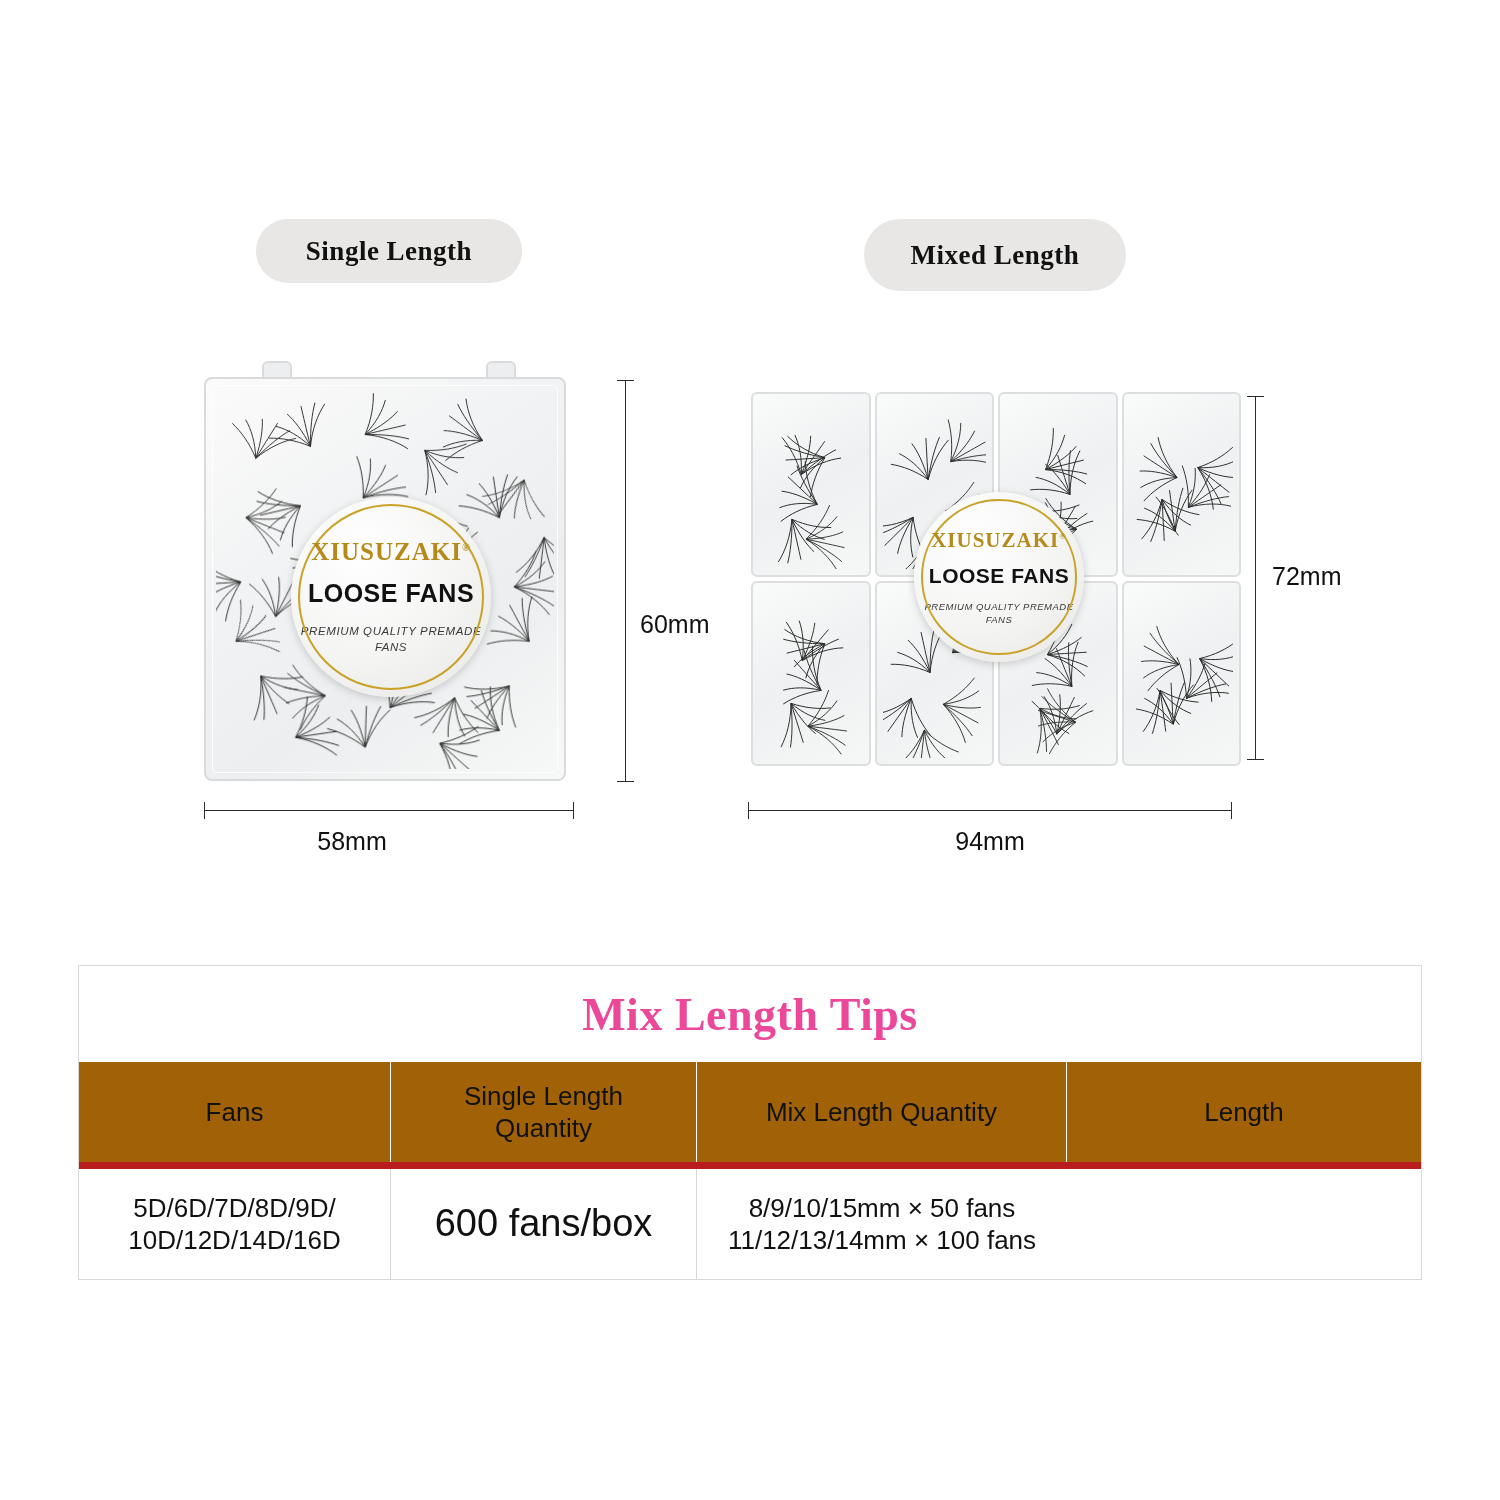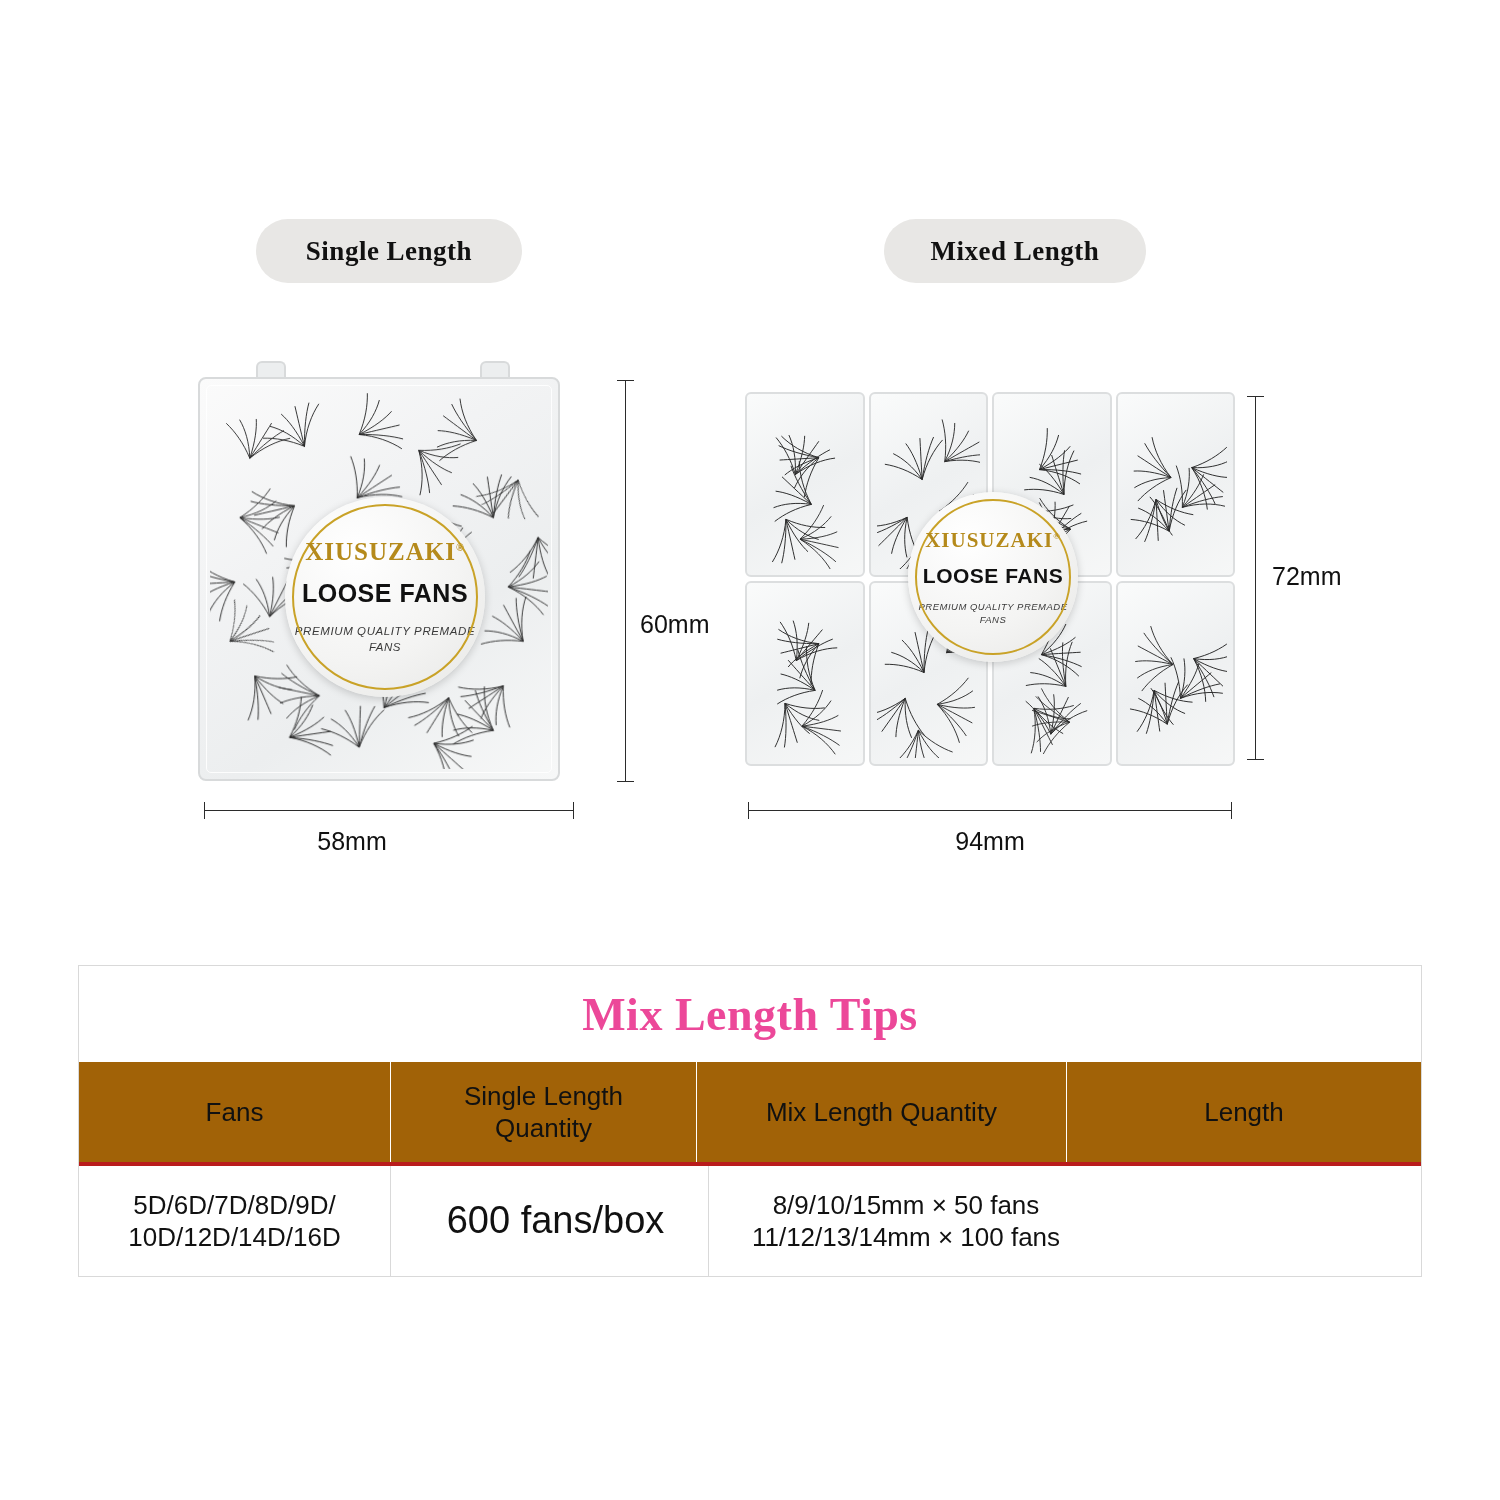--- a/index.html
+++ b/index.html
@@ -24,24 +24,24 @@
     display: flex;
     align-items: center;
     justify-content: center;
     font-family: "Liberation Serif", serif;
     font-weight: bold;
     font-size: 27px;
     letter-spacing: 0.5px;
     color: #111111;
   }
   #pill-single { left: 256px; top: 219px; width: 266px; height: 64px; }
-  #pill-mixed  { left: 884px; top: 219px; width: 262px; height: 64px; }
-
-  
-  .panel { position: absolute; }
+  #pill-mixed  { left: 864px; top: 219px; width: 262px; height: 72px; }
+
+  
+  .panel { position: absolute; margin-left: 6px; }
 
   
   #box-single {
     left: 198px; top: 377px; width: 362px; height: 404px;
   }
   .box-shell {
     position: absolute;
     inset: 0;
     background: linear-gradient(145deg,#fbfbfb 0%, #f2f3f4 35%, #eceeef 65%, #f7f8f8 100%);
     border: 2px solid #d8dadb;
@@ -243,21 +243,21 @@
     text-align: center;
     border-right: 1px solid #d9d9d9;
     padding: 0 8px;
     box-sizing: border-box;
     line-height: 1.25;
     color: #111111;
   }
   .cellx:last-child { border-right: none; }
   .tbl-head .cellx { border-right: 1px solid #ffffff; }
   .tbl-head .cellx:last-child { border-right: none; }
-  .tbl-body { border-top: 4px solid #b91c1c; gap: 12px; }
+  .tbl-body { border-top: 7px solid #b91c1c; }
   .cellx .big { font-size: 38px; }
   .cellx .line { display: block; }
 </style>
 </head>
 <body>
 
 <div class="pill" id="pill-single">
   <span>Single Length</span>
 </div>
 <div class="pill" id="pill-mixed">

